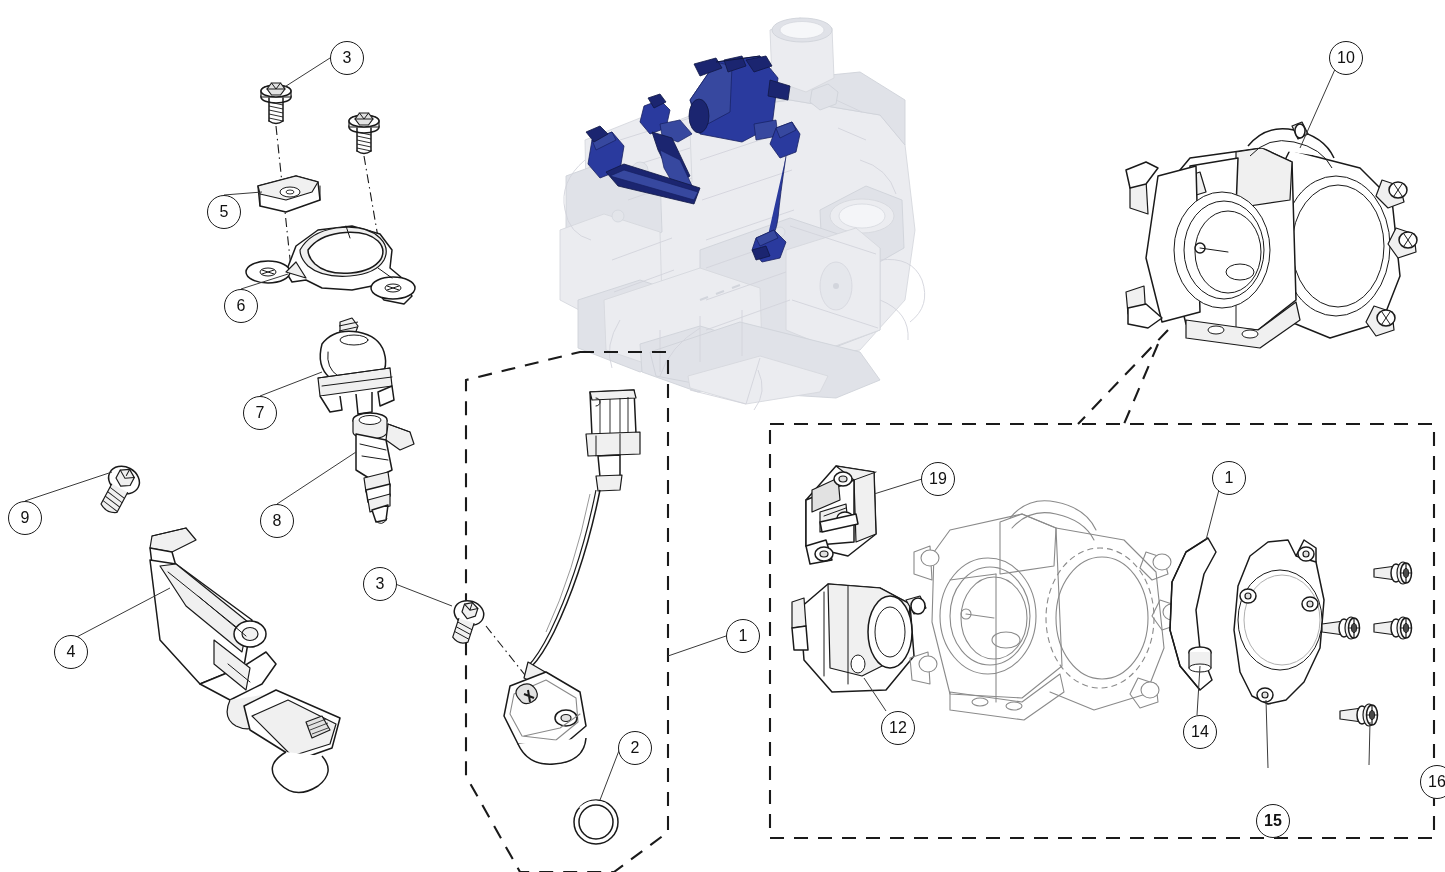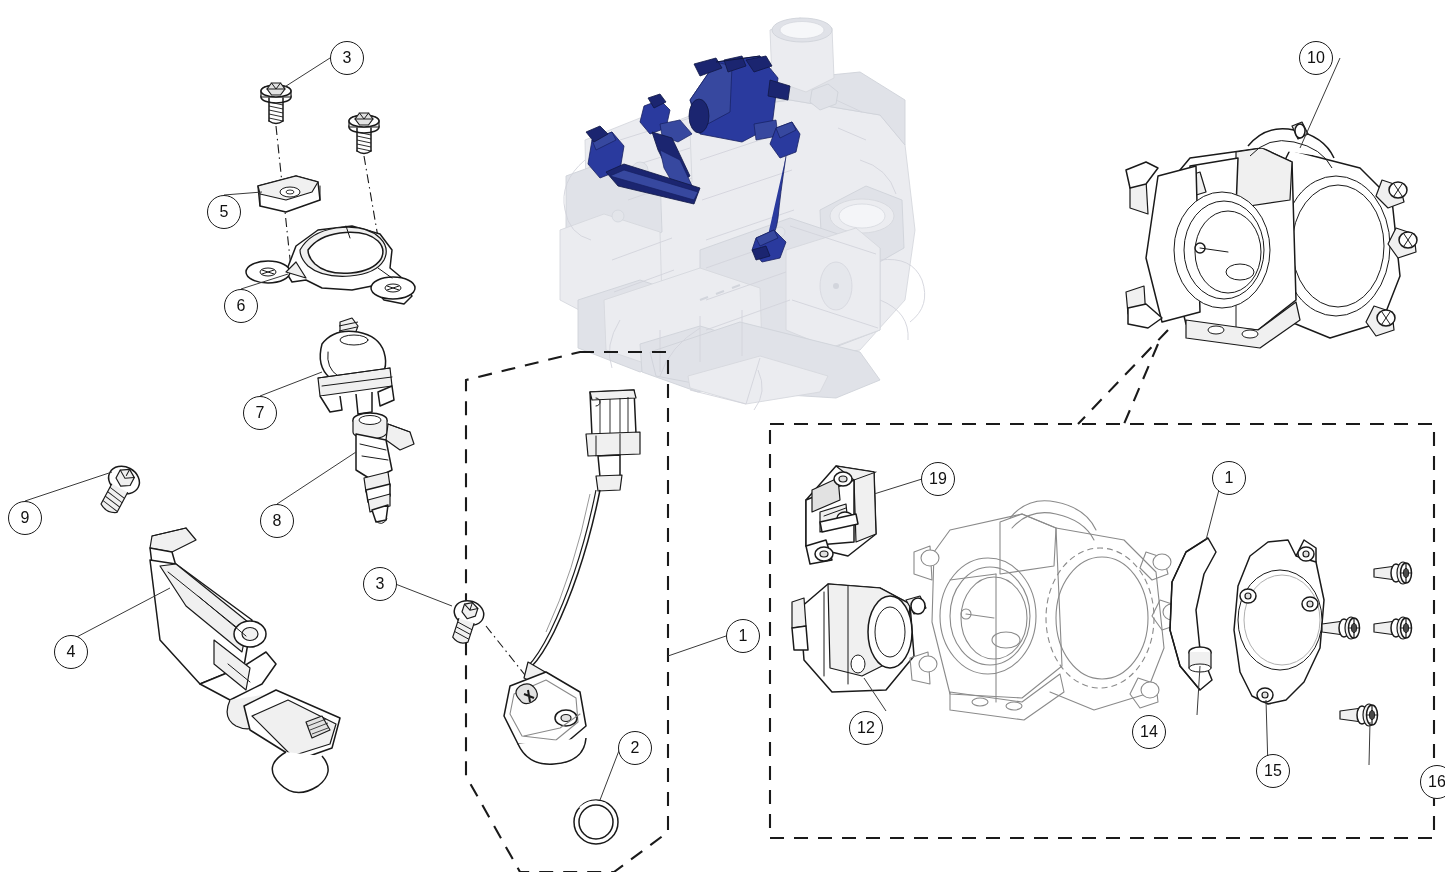--- a/index.html
+++ b/index.html
@@ -513,22 +513,22 @@
       <div class="cal" style="left: 726px; top: 619px;">1</div>
       <div class="cal" style="left: 618px; top: 731px;">2</div>
       <div class="cal" style="left: 330px; top: 41px;">3</div>
       <div class="cal" style="left: 363px; top: 567px;">3</div>
       <div class="cal" style="left: 54px; top: 635px;">4</div>
       <div class="cal" style="left: 207px; top: 195px;">5</div>
       <div class="cal" style="left: 224px; top: 289px;">6</div>
       <div class="cal" style="left: 243px; top: 396px;">7</div>
       <div class="cal" style="left: 260px; top: 504px;">8</div>
       <div class="cal" style="left: 8px; top: 501px;">9</div>
-      <div class="cal" style="left: 1299px; top: 41px; text-align: right;">10</div>
+      <div class="cal" style="left: 1329px; top: 41px; text-align: right;">10</div>
       <div class="cal" style="left: 921px; top: 462px;">19</div>
-      <div class="cal" style="left: 849px; top: 711px;">12</div>
+      <div class="cal" style="left: 881px; top: 711px;">12</div>
       <div class="cal" style="left: 1212px; top: 461px;">1</div>
-      <div class="cal" style="left: 1132px; top: 715px;">14</div>
-      <div class="cal" style="left: 1256px; top: 754px;">15</div>
+      <div class="cal" style="left: 1183px; top: 715px;">14</div>
+      <div class="cal" style="left: 1256px; top: 804px; font-weight: bold;">15</div>
       <div class="cal" style="left: 1420px; top: 765px;">16</div>
     </div>
 
 </div>
 
 </body></html>

